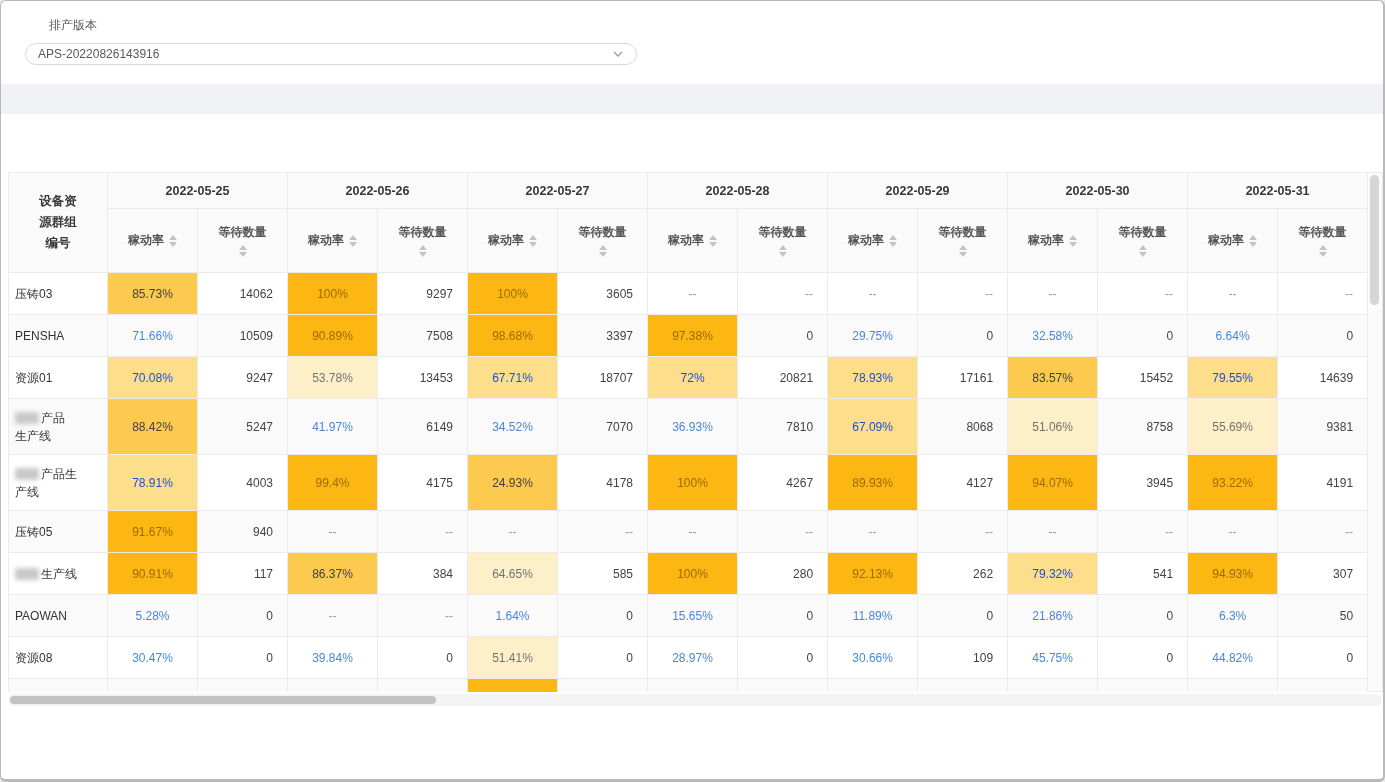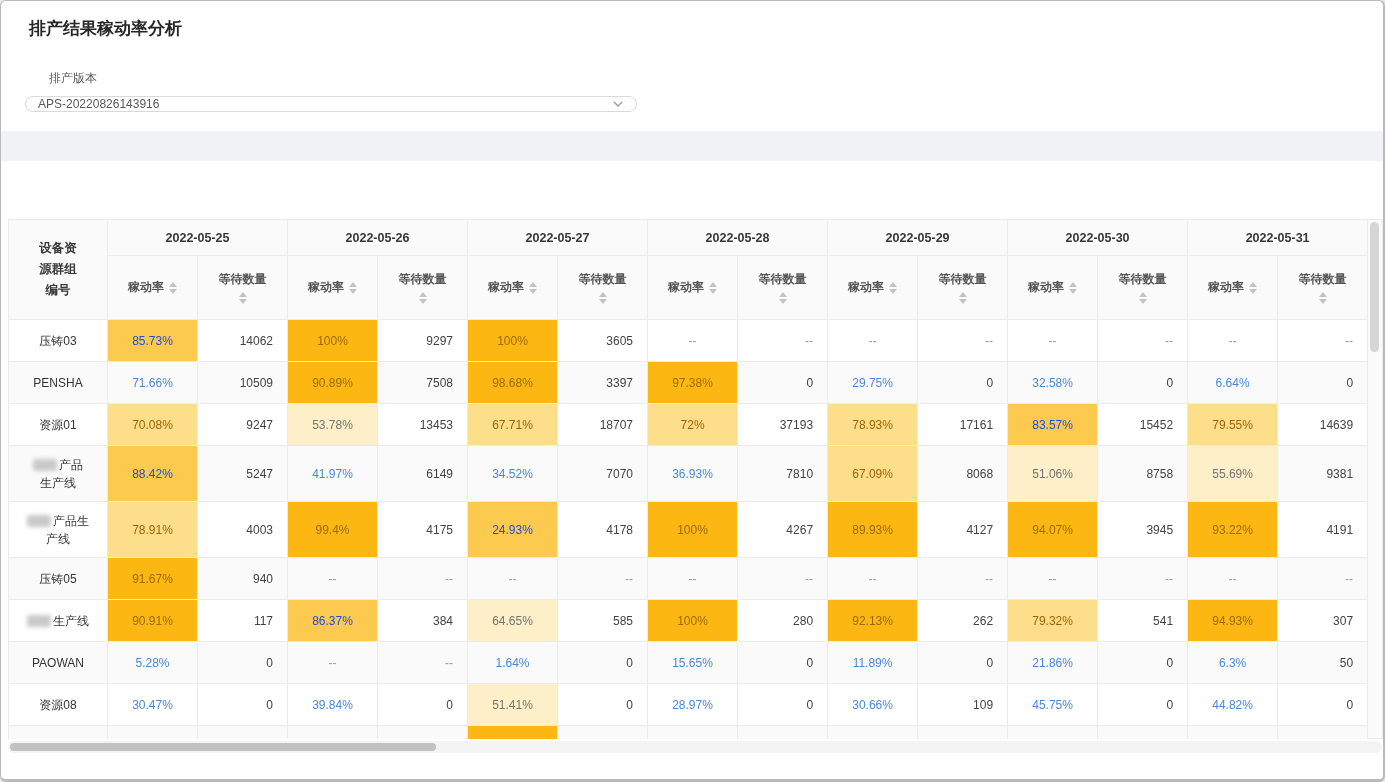--- a/index.html
+++ b/index.html
@@ -7,21 +7,21 @@
   .window {
     position:relative; width:1385px; height:782px; background:#fff;
     border:1px solid #b9b9b9; border-right-width:2px; border-bottom-width:3px;
     border-radius:6px; overflow:hidden;
   }
   
   .top { padding:16px 28px 0; }
   .page-title { font-size:17px; font-weight:600; color:#262626; margin:0 0 30px; }
   .filter-label { font-size:12px; color:#595959; margin-bottom:9px;margin-left:20px; }
   .select {
-    width:612px; height:16px; margin-left:-4px; border:1px solid #d9d9d9; border-radius:11px;
+    width:612px; height:22px; margin-left:-4px; border:1px solid #d9d9d9; border-radius:11px;
     display:flex; align-items:center; justify-content:space-between; padding:0 12px;
     font-size:12px; color:#595959; background:#fff; cursor:pointer;
   }
   .chevron { display:inline-flex; align-items:center; color:#999; }
   
   .band { height:30px; background:#f0f2f5; margin-top:19px; }
   
   .table-section { padding:58px 0 0 7px; }
   .table-viewport { display:flex; align-items:flex-start; }
   table { border-collapse:collapse; table-layout:fixed; font-size:12px; width:1359px; }
@@ -33,45 +33,44 @@
   .sub-inner { display:flex; align-items:center; justify-content:center; cursor:pointer; }
   .sub-inner.stacked { flex-direction:column; }
   .sorter { display:inline-flex; flex-direction:column; gap:2px; margin-left:5px; }
   .sub-inner.stacked .sorter { margin-left:0; margin-top:4px; }
   .car-up { width:0; height:0; border-left:4px solid transparent; border-right:4px solid transparent; border-bottom:5px solid #c3c3c3; }
   .car-down { width:0; height:0; border-left:4px solid transparent; border-right:4px solid transparent; border-top:5px solid #c3c3c3; }
   tbody tr.normal > * { height:42px; }
   tbody tr.tall > * { height:56px; }
   tbody tr.partial > * { height:13px; padding:0; border-bottom:none; }
   tbody tr:nth-child(even) > * { background:#fafafa; }
-  tbody th.row-label { font-weight:400; color:#333; text-align:center; line-height:1.5; }
+  tbody th.row-label { font-weight:400; color:#333; text-align:left; line-height:1.5; }
   td.rate { text-align:center; color:#4a87d8; }
   td.wait { text-align:right; padding-right:14px; color:#434343; }
   td.wait.dash { color:#9b9b9b; }
   td.rate.tdash { color:#9b9b9b; background:transparent; }
   tbody tr:nth-child(even) td.rate.tdash { background:#fafafa; }
   td.rate.t1 { background:#fdf0c8 !important; color:#737373; }
-  td.rate.t2 { background:#fdde8a !important; color:#a16207;margin-top:23px; }
-  td.rate.t3 { background:#fdca50 !important; color:#1d4ed8;text-align:center; }
+  td.rate.t2 { background:#fdde8a !important; color:#1d4ed8;margin-top:23px; }
+  td.rate.t3 { background:#fdca50 !important; color:#404040;text-align:center; }
   td.rate.t4 { background:#fcb713 !important; color:#9c6a00; }
   .blur { display:inline-block; vertical-align:middle; width:24px; height:12px; margin-right:2px;
           background:#c9c9c9; border-radius:2px; filter:blur(2px); }
   
   .vscroll { width:15px; height:520px; background:#fbfbfb; border:1px solid #ebebeb; border-left:none; position:relative; flex:none; }
   .vthumb { position:absolute; top:2px; left:2px; width:9px; height:130px; background:#d6d6d6; border-radius:5px; }
   .hscroll { width:1374px; height:12px; margin-top:2px; background:#f3f3f3; border-radius:6px; position:relative; }
   .hthumb { position:absolute; top:2px; left:2px; width:426px; height:8px; background:#c2c2c2; border-radius:4px; }
 </style>
 </head>
 <body>
 
 <div class="window">
 
   <header class="top">
-    <h1 class="page-title">排产结果稼动率分析</h1>
     <div>
       <div class="filter-label">排产版本</div>
       <div class="select">
         <span class="select-value">APS-20220826143916</span>
         <span class="chevron">
           <svg width="12" height="12" viewBox="0 0 12 12">
               <polyline points="2,4 6,8 10,4" fill="none" stroke="#999" stroke-width="1.3"></polyline>
             </svg>
         </span>
       </div>
@@ -277,21 +276,21 @@
             </tr>
             <tr class="normal">
               <th class="row-label">资源01</th>
               <td class="rate t2">70.08%</td>
               <td class="wait">9247</td>
               <td class="rate t1">53.78%</td>
               <td class="wait">13453</td>
               <td class="rate t2">67.71%</td>
               <td class="wait">18707</td>
               <td class="rate t2">72%</td>
-              <td class="wait">37193</td>
+              <td class="wait">20821</td>
               <td class="rate t2">78.93%</td>
               <td class="wait">17161</td>
               <td class="rate t3">83.57%</td>
               <td class="wait">15452</td>
               <td class="rate t2">79.55%</td>
               <td class="wait">14639</td>
             </tr>
             <tr class="tall">
               <th class="row-label"><span class="blur"></span>产品<br>生产线</th>
               <td class="rate t3">88.42%</td>

